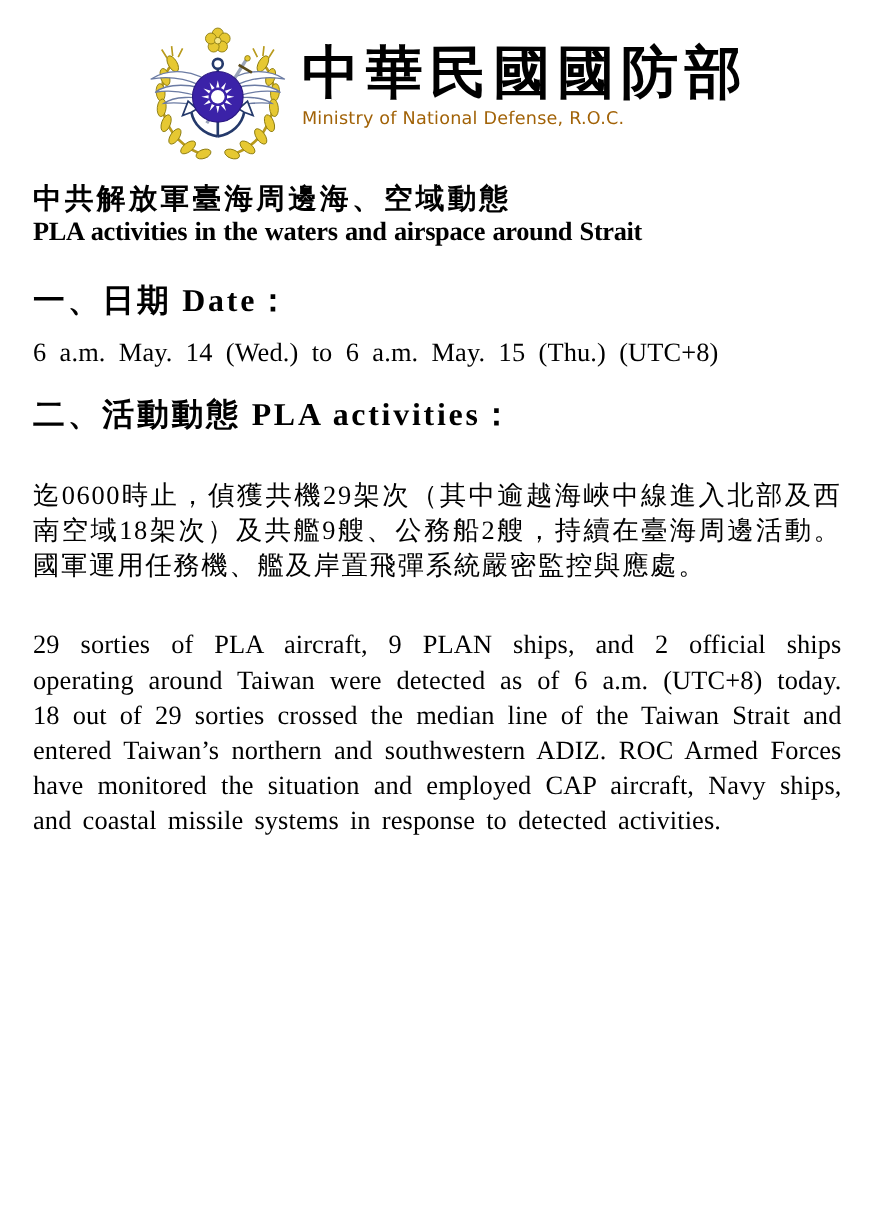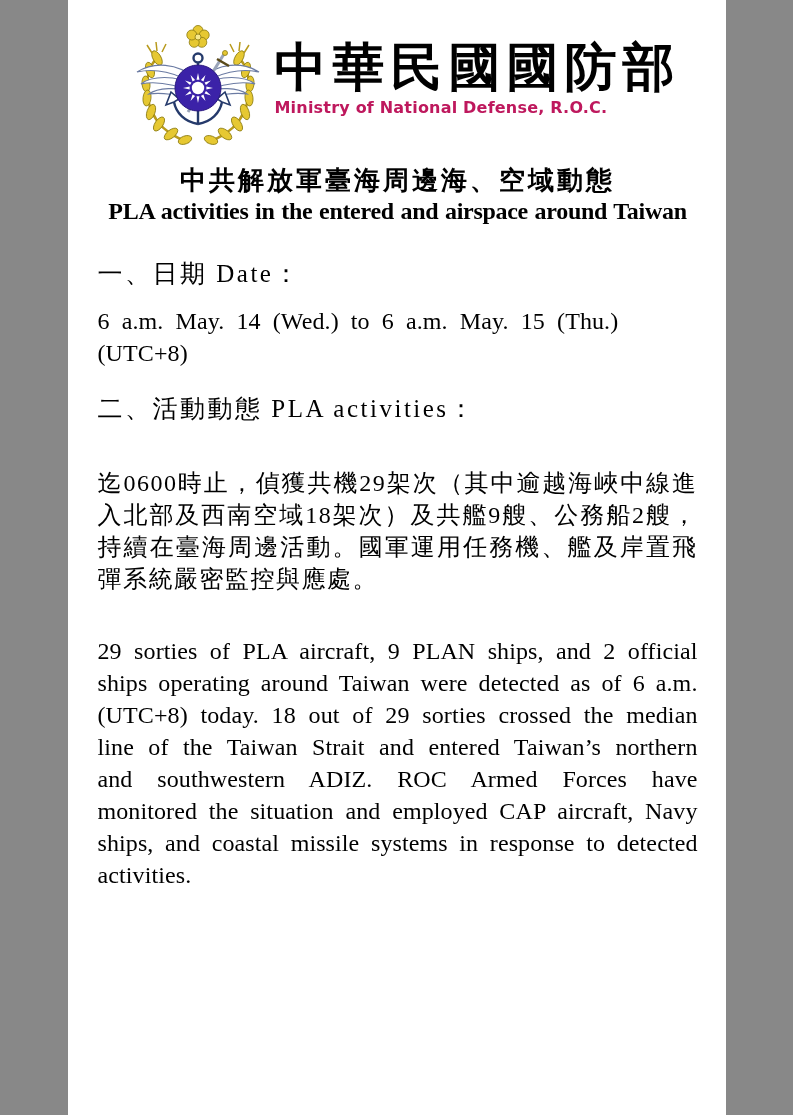--- a/index.html
+++ b/index.html
@@ -1,18 +1,18 @@
 <!DOCTYPE html>
 <html><head>
 <meta charset="utf-8">
 <style>
   html, body { margin: 0; padding: 0; background: #888; }
   .page {
     position: relative;
-    width: 658px;
+    width: 793px;
     height: 1115px;
     margin: 0 auto;
     background: #ffffff;
     overflow: hidden;
     font-family: "Liberation Serif", "DejaVu Serif", serif;
     color: #000000;
   }
   .content {
     padding: 0 28px 0 30px;
   }
@@ -29,53 +29,53 @@
   .org-zh {
     font-size: 52px;
     line-height: 56px;
     font-weight: 600;
     letter-spacing: 6px;
     white-space: nowrap;
   }
   .org-en {
     font-family: "DejaVu Sans", "Liberation Sans", sans-serif;
     font-size: 16px;
-    font-weight: bold;
-    color: #be185d;
+    font-weight: normal;
+    color: #a16207;
     letter-spacing: 0.2px;
     margin-top: 2px;
     white-space: nowrap;
   }
   
   .release {
     margin-top: 10px;
     margin-left: 314px;
     font-size: 23px;
     line-height: 32px;
   }
   .release .zh { letter-spacing: 2px; }
   
-  .doc-title { text-align: center; margin-top: 18px; }
+  .doc-title { margin-top: 18px; }
   .doc-title .zh {
     font-size: 26px;
     font-weight: bold;
     letter-spacing: 3px;
     line-height: 30px;
   }
   .doc-title .en {
     font-size: 24px;
     font-weight: bold;
     line-height: 30px;
     letter-spacing: -0.3px;
     word-spacing: 1px;
   }
   
   .sec-heading {
-    font-size: 25px;
-    font-weight: normal;
+    font-size: 29px;
+    font-weight: bold;
     letter-spacing: 2.5px;
     line-height: 32px;
     margin-top: 32px;
   }
   .para {
     font-size: 24px;
     line-height: 32px;
     margin-top: 26px;
     text-align: justify;
     text-align-last: left;
@@ -180,21 +180,21 @@
     </div>
   </div>
 
   <div class="content">
 
     <div class="release">
     </div>
 
     <div class="doc-title">
       <div class="zh">中共解放軍臺海周邊海、空域動態</div>
-      <div class="en">PLA activities in the entered and airspace around Taiwan</div>
+      <div class="en">PLA activities in the waters and airspace around Strait</div>
     </div>
 
     <div>
       <div class="sec-heading">一、日期 Date：</div>
       <p class="para en single" style="margin-top:15px">6 a.m. May. 14 (Wed.) to 6 a.m. May. 15 (Thu.) (UTC+8)</p>
     </div>
 
     <div>
       <div class="sec-heading" style="margin-top:24px">二、活動動態 PLA activities：</div>
       <p class="para zh" style="margin-top:42px">迄0600時止，偵獲共機29架次（其中逾越海峽中線進入北部及西南空域18架次）及共艦9艘、公務船2艘，持續在臺海周邊活動。國軍運用任務機、艦及岸置飛彈系統嚴密監控與應處。</p>

